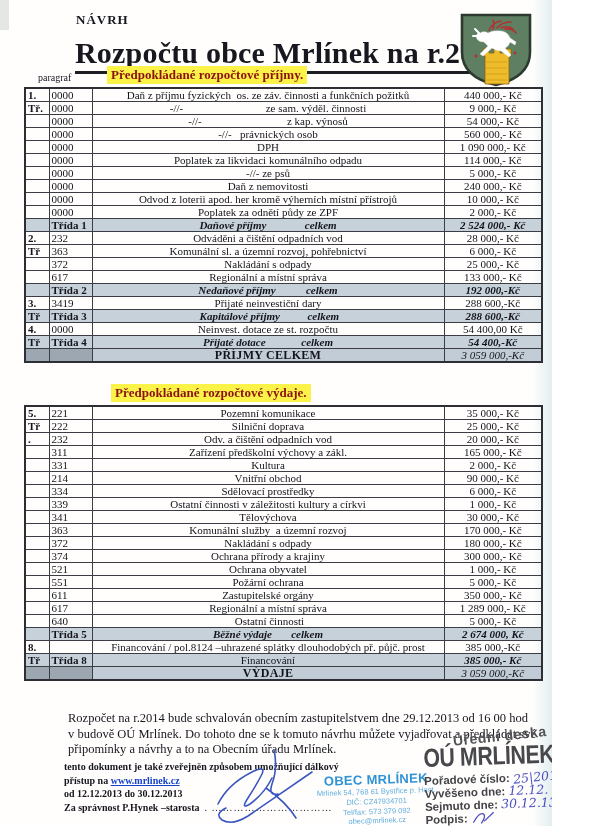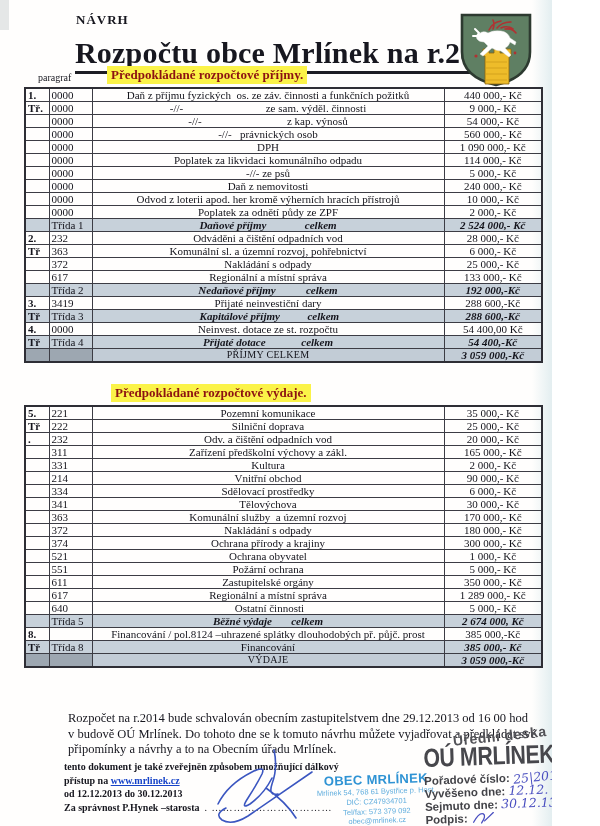--- a/index.html
+++ b/index.html
@@ -22,27 +22,27 @@
   table.budget{position:absolute;left:24px;width:517px;border-collapse:collapse;table-layout:fixed;
          font-size:11px;color:#14141c;border:2px solid #2e2e35;}
   table.budget td{border:1px solid #3c3c44;height:12px;padding:0 2px;overflow:hidden;line-height:12px;}
   .t-income{top:87px;}
   .t-expense{top:405px;}
   td.c1{font-weight:bold;padding-left:3px;}
   td.c2{padding-left:5px;}
   td.c3{padding-left:4px;white-space:pre;text-align:center;}
   td.c4{text-align:center;}
   tr.total td{background:#c7d1da;}
-  tr.total td.c2{font-weight:normal;}
+  tr.total td.c2{font-weight:bold;}
   tr.total td.c3, tr.total td.c4{font-weight:bold;font-style:italic;}
   tr.dp td.c3{font-style:normal;font-weight:normal;}
   tr.grand td{background:#c2ccd6;}
   tr.grand td.c1, tr.grand td.c2{background:#9da7b1;}
-  tr.grand td.c3{font-weight:normal;font-size:10px;letter-spacing:.3px;margin-left:22px;}
-  tr.grand td.c4{font-weight:bold;font-style:italic;}
+  tr.grand td.c3{font-weight:bold;font-size:12px;letter-spacing:.3px;margin-left:22px;}
+  tr.grand td.c4{font-weight:normal;font-style:italic;}
 
   .note{position:absolute;left:68px;top:711px;width:470px;font-size:12.5px;line-height:1.24;
         white-space:pre-line;}
 
   .footer{position:absolute;left:64px;top:760px;font-size:10px;font-weight:bold;line-height:1.35;width:280px;}
   .footer .link{color:#1643c8;text-decoration:underline;}
   .footer .dots{font-weight:normal;letter-spacing:1px;}
 
   .signature{position:absolute;left:208px;top:742px;}
 
@@ -139,21 +139,21 @@
         </tr>
         <tr>
           <td class="c1"></td>
           <td class="c2">0000</td>
           <td class="c3">Daň z nemovitosti</td>
           <td class="c4">240 000,- Kč</td>
         </tr>
         <tr>
           <td class="c1"></td>
           <td class="c2">0000</td>
-          <td class="c3">Odvod z loterii apod. her kromě výherních hracích přístrojů</td>
+          <td class="c3">Odvod z loterii apod. her kromě výherních místní přístrojů</td>
           <td class="c4">10 000,- Kč</td>
         </tr>
         <tr>
           <td class="c1"></td>
           <td class="c2">0000</td>
           <td class="c3">Poplatek za odnětí půdy ze ZPF</td>
           <td class="c4">2 000,- Kč</td>
         </tr>
         <tr class="total">
           <td class="c1"></td>
@@ -268,20 +268,26 @@
           <td class="c1"></td>
           <td class="c2">214</td>
           <td class="c3">Vnitřní obchod</td>
           <td class="c4">90 000,- Kč</td>
         </tr>
         <tr>
           <td class="c1"></td>
           <td class="c2">334</td>
           <td class="c3">Sdělovací prostředky</td>
           <td class="c4">6 000,- Kč</td>
+        </tr>
+        <tr>
+          <td class="c1"></td>
+          <td class="c2">339</td>
+          <td class="c3">Ostatní činnosti v záležitosti kultury a církvi</td>
+          <td class="c4">1 000,- Kč</td>
         </tr>
         <tr>
           <td class="c1"></td>
           <td class="c2">341</td>
           <td class="c3">Tělovýchova</td>
           <td class="c4">30 000,- Kč</td>
         </tr>
         <tr>
           <td class="c1"></td>
           <td class="c2">363</td>

